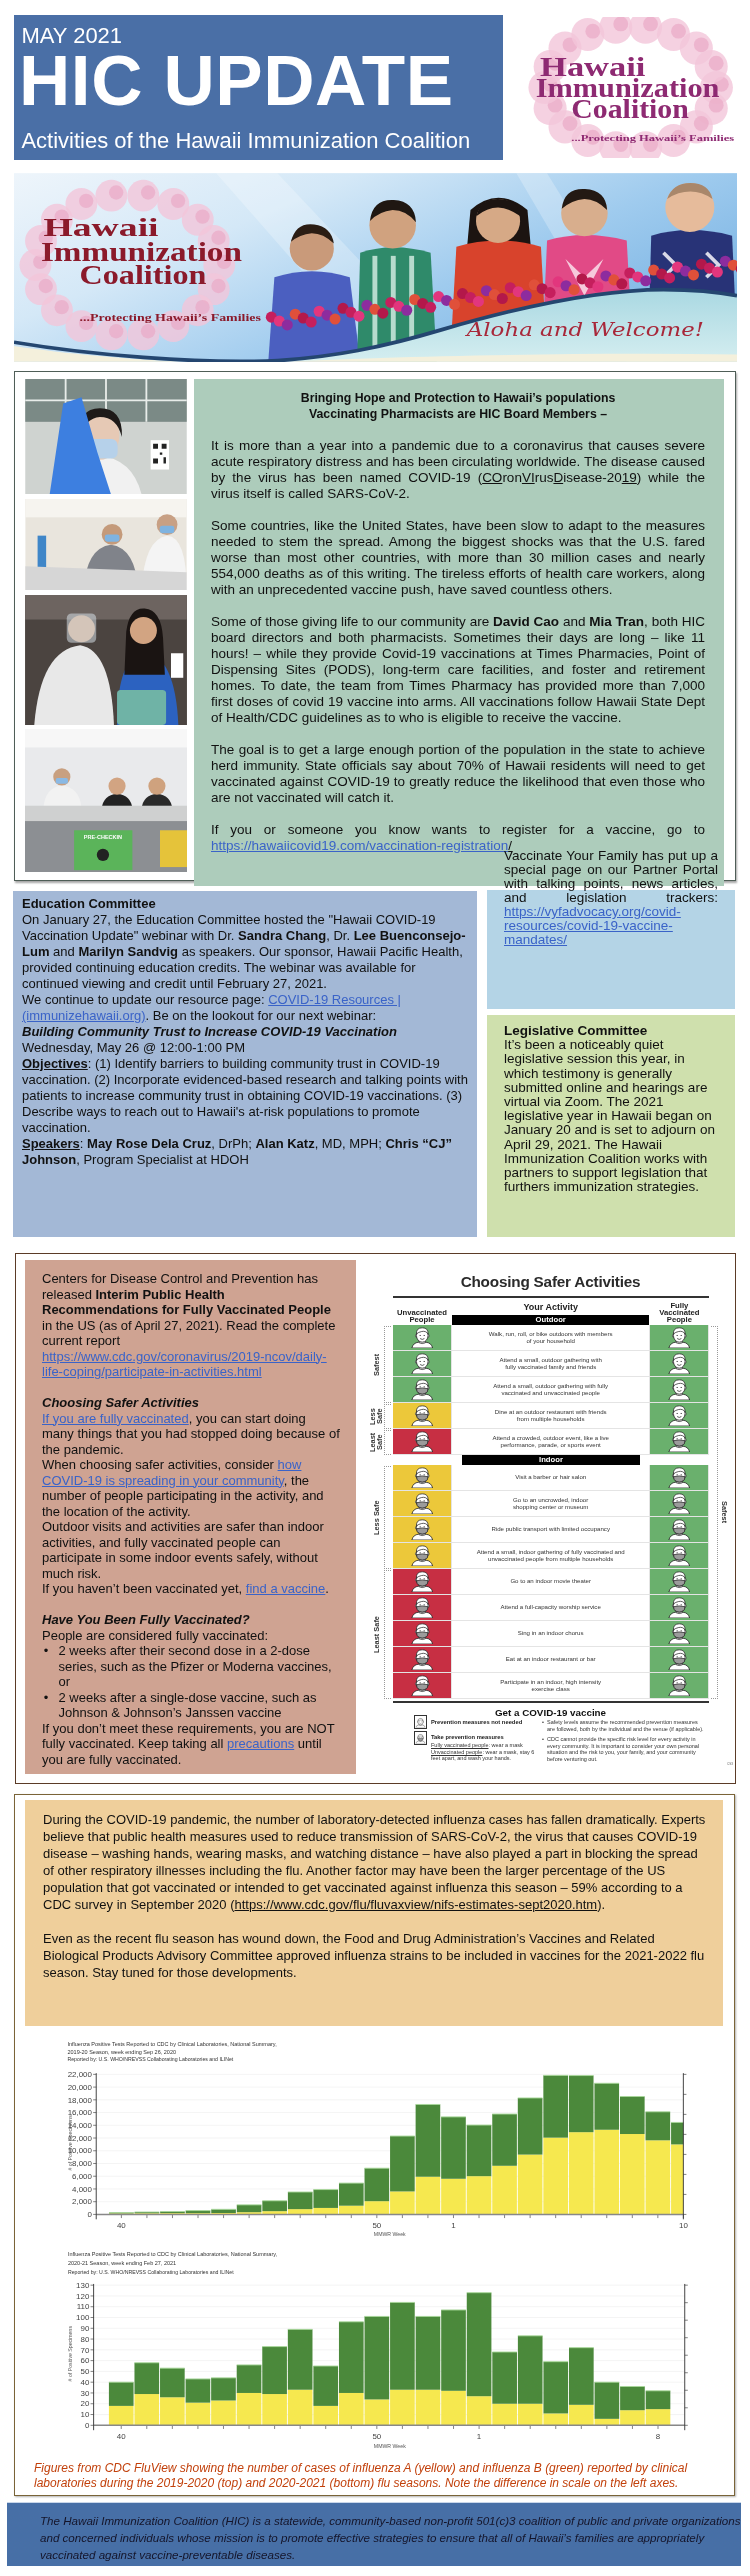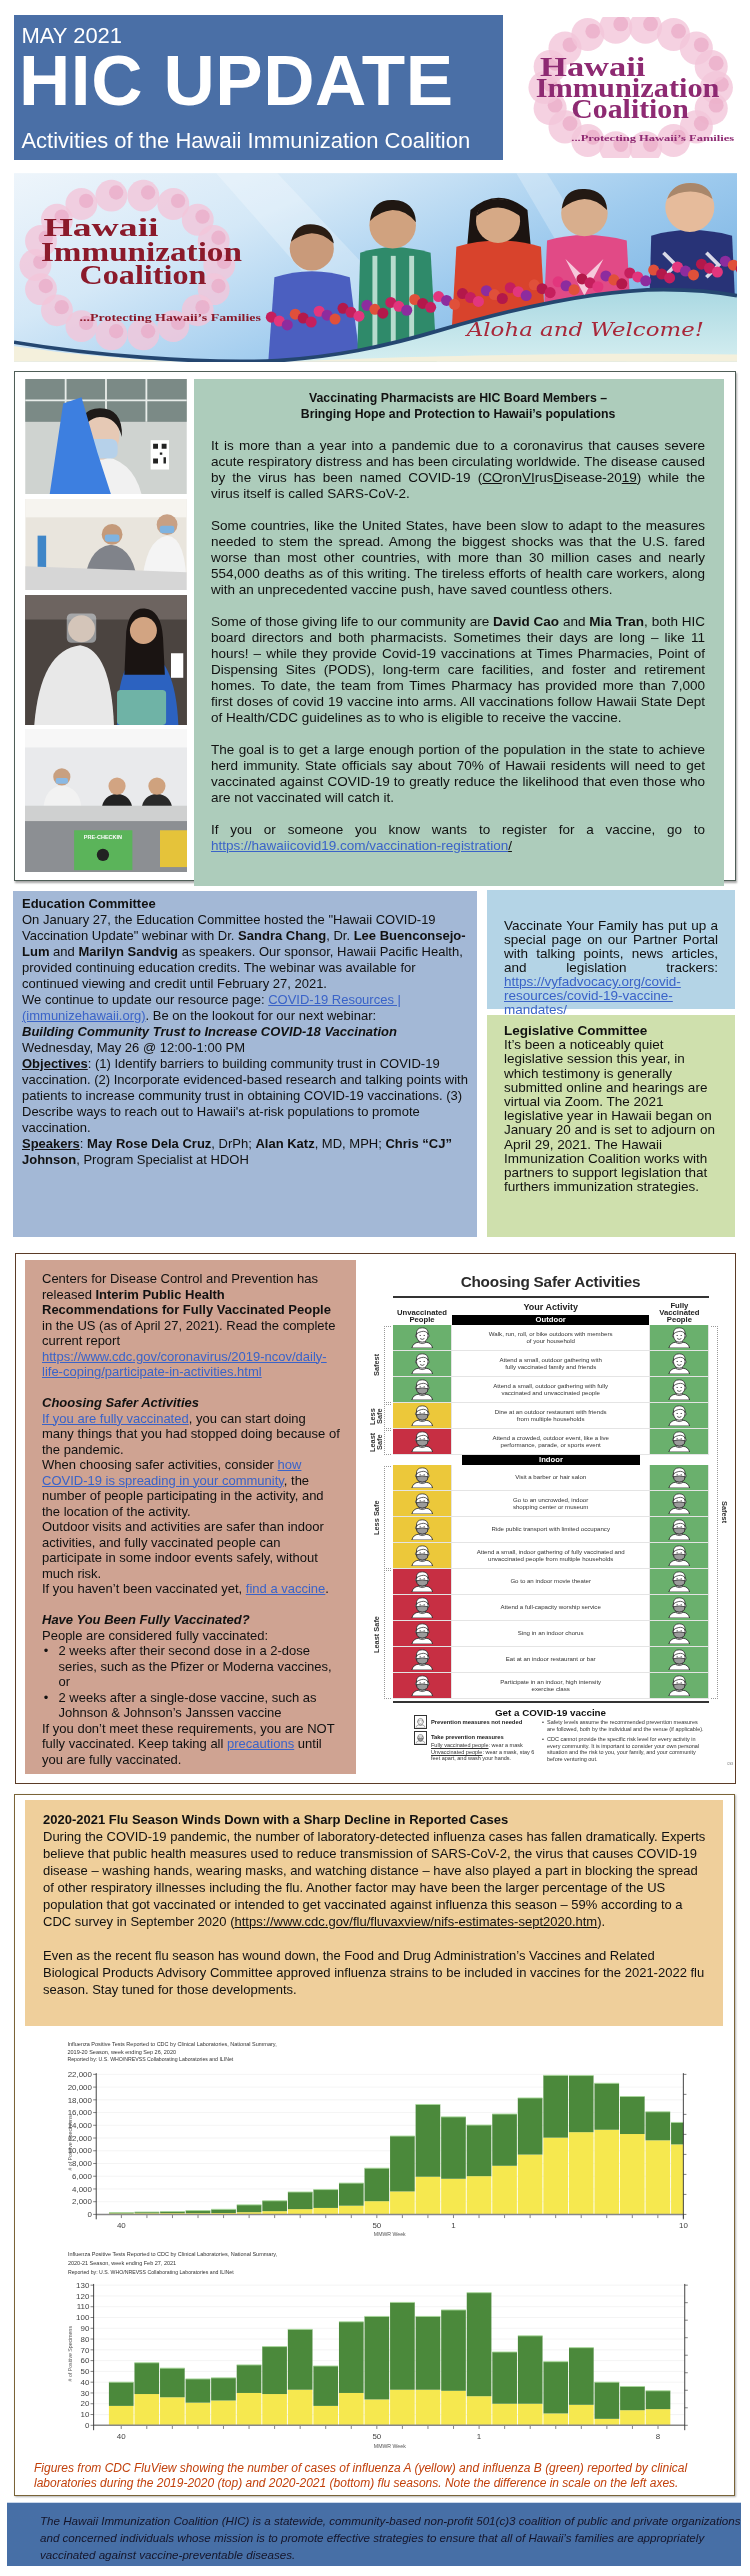--- a/index.html
+++ b/index.html
@@ -25,21 +25,21 @@
 .feature-text{left:211px;top:390px;width:494px;font-size:13.5px;line-height:16px;text-align:justify;color:#111}
 .feature-title{text-align:center;font-weight:bold;font-size:12.3px}
 .feature-text p{margin-top:16px}
 .photo{position:absolute;left:25px;width:162px}
 
 
 .edu-box{left:13px;top:891px;width:464px;height:346px;background:#a3b8d6}
 .edu-text{left:22px;top:896px;width:446px;font-size:13px;line-height:16px}
 .edu-text p+p{margin-top:0}
 .vyf-box{left:487px;top:890px;width:248px;height:119px;background:#b4d4e6}
-.vyf-text{left:504px;top:919px;width:214px;font-size:13.5px;line-height:14px;text-align:justify}
+.vyf-text{left:504px;top:849px;width:214px;font-size:13.5px;line-height:14px;text-align:justify}
 .leg-box{left:487px;top:1015px;width:248px;height:222px;background:#cfe0ad}
 .leg-text{left:504px;top:1024px;width:218px;font-size:13.5px;line-height:14.2px}
 
 
 .cdc-frame{left:14.7px;top:1253px;width:721px;height:531px;border:1.2px solid #5b3b27}
 .cdc-box{left:24.5px;top:1260px;width:331px;height:514px;background:#cfa392}
 .cdc-text{left:42px;top:1271px;width:298px;font-size:13px;line-height:15.5px}
 .cdc-text p+p{margin-top:15.5px}
 .cdc-list{list-style:none}
 .cdc-list li{position:relative;padding-left:16.5px}
@@ -380,36 +380,36 @@
   <rect x="0" y="150" width="264" height="83" fill="#8c8f93"></rect>
   <rect x="80" y="165" width="95" height="65" fill="#5bb45a"></rect>
   <text x="127" y="180" text-anchor="middle" font-family="Liberation Sans, sans-serif" font-weight="bold" font-size="9" fill="#fff">PRE-CHECKIN</text>
   <circle cx="127" cy="205" r="10" fill="#222"></circle>
   <rect x="220" y="165" width="44" height="60" fill="#e5c33a"></rect>
 </svg>
 
 <div class="abs feature-box"></div>
 <div class="abs feature-text">
   <div class="feature-title">
+    <div>Bringing Hope and Protection to Hawaii’s populations</div>
     <div>Vaccinating Pharmacists are HIC Board Members –</div>
-    <div>Bringing Hope and Protection to Hawaii’s populations</div>
   </div>
   <p>It is more than a year into a pandemic due to a coronavirus that causes severe acute respiratory distress and has been circulating worldwide. The disease caused by the virus has been named COVID-19 (<span class="s-u">CO</span>ron<span class="s-u">VI</span>rus<span class="s-u">D</span>isease-20<span class="s-u">19</span>) while the virus itself is called SARS-CoV-2.</p>
   <p>Some countries, like the United States, have been slow to adapt to the measures needed to stem the spread. Among the biggest shocks was that the U.S. fared worse than most other countries, with more than 30 million cases and nearly 554,000 deaths as of this writing. The tireless efforts of health care workers, along with an unprecedented vaccine push, have saved countless others.</p>
   <p>Some of those giving life to our community are <span class="s-b">David Cao</span> and <span class="s-b">Mia Tran</span>, both HIC board directors and both pharmacists. Sometimes their days are long – like 11 hours! – while they provide Covid-19 vaccinations at Times Pharmacies, Point of Dispensing Sites (PODS), long-term care facilities, and foster and retirement homes. To date, the team from Times Pharmacy has provided more than 7,000 first doses of covid 19 vaccine into arms. All vaccinations follow Hawaii State Dept of Health/CDC guidelines as to who is eligible to receive the vaccine.</p>
   <p>The goal is to get a large enough portion of the population in the state to achieve herd immunity. State officials say about 70% of Hawaii residents will need to get vaccinated against COVID-19 to greatly reduce the likelihood that even those who are not vaccinated will catch it.</p>
   <p>If you or someone you know wants to register for a vaccine, go to <a href="#">https://hawaiicovid19.com/vaccination-registration</a><span class="s-u">/</span></p>
 </div>
 
 <div class="abs edu-box"></div>
 <div class="abs edu-text">
   <div class="s-b">Education Committee</div>
   <p>On January 27, the Education Committee hosted the "Hawaii COVID-19 Vaccination Update" webinar with Dr. <span class="s-b">Sandra Chang</span>, Dr. <span class="s-b">Lee Buenconsejo-Lum</span> and <span class="s-b">Marilyn Sandvig</span> as speakers. Our sponsor, Hawaii Pacific Health, provided continuing education credits. The webinar was available for continued viewing and credit until February 27, 2021.</p>
   <p>We continue to update our resource page: <a href="#">COVID-19 Resources | (immunizehawaii.org)</a>. Be on the lookout for our next webinar:</p>
-  <p><span class="s-bi">Building Community Trust to Increase COVID-18 Vaccination</span><br>Wednesday, May 26 @ 12:00-1:00 PM</p>
+  <p><span class="s-bi">Building Community Trust to Increase COVID-19 Vaccination</span><br>Wednesday, May 26 @ 12:00-1:00 PM</p>
   <p><span class="s-bu">Objectives</span>: (1) Identify barriers to building community trust in COVID-19 vaccination. (2) Incorporate evidenced-based research and talking points with patients to increase community trust in obtaining COVID-19 vaccinations. (3) Describe ways to reach out to Hawaii's at-risk populations to promote vaccination.</p>
   <p><span class="s-bu">Speakers</span>: <span class="s-b">May Rose Dela Cruz</span>, DrPh; <span class="s-b">Alan Katz</span>, MD, MPH; <span class="s-b">Chris “CJ” Johnson</span>, Program Specialist at HDOH</p>
 </div>
 
 <div class="abs vyf-box"></div>
 <div class="abs vyf-text">Vaccinate Your Family has put up a special page on our Partner Portal with talking points, news articles, and legislation trackers: <a href="#">https://vyfadvocacy.org/covid-resources/covid-19-vaccine-mandates/</a></div>
 
 <div class="abs leg-box"></div>
 <div class="abs leg-text">
   <div class="s-b">Legislative Committee</div>
@@ -688,21 +688,20 @@
     <div class="sa-label" style="top: 204px; height: 103px; left: 1.2px; width: 14.7px; transform: rotate(180deg);">Less Safe</div>
     <div class="sa-bracket" style="top: 308px; height: 129px; left: 16px; border-right: none;"></div>
     <div class="sa-label" style="top: 308px; height: 129px; left: 1.2px; width: 14.7px; transform: rotate(180deg);">Least Safe</div>
     <div class="sa-bracket" style="top: 64px; height: 373px; left: 343px; border-left: none;"></div>
     <div class="sa-label" style="top: 64px; height: 373px; left: 350px; width: 13.5px;">Safest</div>
   </div>
 
 <div class="abs flu-frame"></div>
 <div class="abs flu-box"></div>
 <div class="abs flu-text">
-  <div class="flu-title">2020-2021 Flu Season Winds Down with a Sharp Decline in Reported Cases</div>
   <p>During the COVID-19 pandemic, the number of laboratory-detected influenza cases has fallen dramatically. Experts believe that public health measures used to reduce transmission of   SARS-CoV-2, the virus that causes COVID-19 disease – washing hands, wearing masks, and watching distance – have also played a part in blocking the spread of other respiratory illnesses including the flu. Another factor may have been the larger percentage of the US population that got vaccinated or intended to get vaccinated against influenza this season – 59% according to a CDC survey in September 2020 (<a href="#" class="dark">https://www.cdc.gov/flu/fluvaxview/nifs-estimates-sept2020.htm</a>).</p>
   <p>Even as the recent flu season has wound down, the Food and Drug Administration’s Vaccines and Related Biological Products Advisory Committee approved influenza strains to be included in vaccines for the 2021-2022 flu season. Stay tuned for those developments.</p>
 </div>
 
 <svg class="abs" id="flu-chart-1" style="left:55px;top:2034px" width="650" height="211" viewBox="0 0 1060 345">
   <text x="19" y="19" class="chart-title">Influenza Positive Tests Reported to CDC by Clinical Laboratories, National Summary,</text>
   <text x="19" y="32" class="chart-title">2019-20 Season, week ending Sep 26, 2020</text>
   <text x="19" y="44" class="chart-src">Reported by: U.S. WHO/NREVSS Collaborating Laboratories and ILINet</text>
   <text x="546" y="331" text-anchor="middle" class="axlab">MMWR Week</text>
   <text x="0" y="0" text-anchor="middle" class="axlab" transform="translate(27,178) rotate(-90)"># of Positive Specimens</text>

